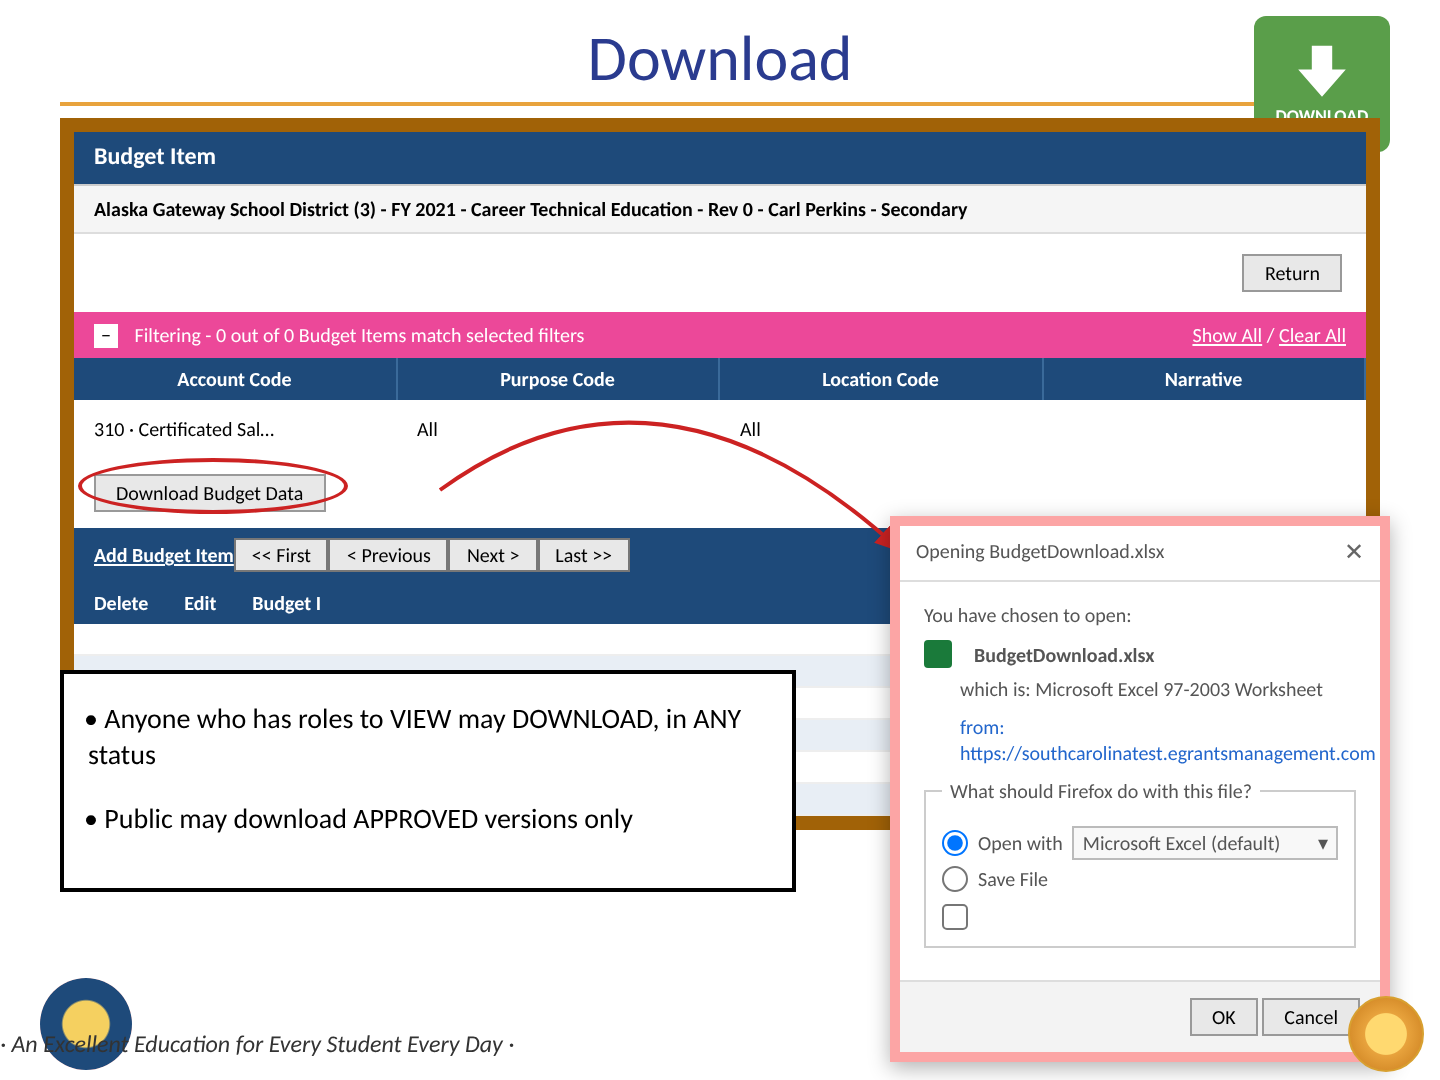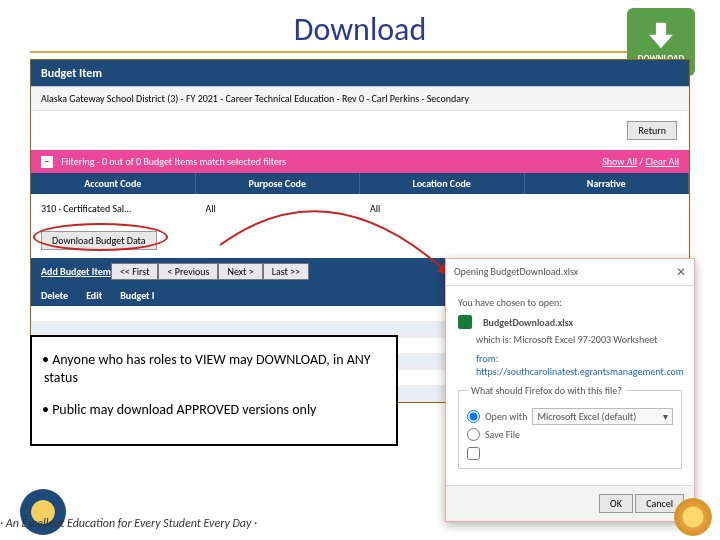--- a/index.html
+++ b/index.html
@@ -5,23 +5,23 @@
   * { box-sizing: border-box; margin: 0; padding: 0; }
   body { width: 720px; height: 540px; font-family: Calibri, Arial, sans-serif; background: #fff; position: relative; overflow: hidden; }
   
   .slide-title { font-size: 32px; color: #2a3b8f; text-align: center; padding: 10px 0 2px; font-weight: 400; }
   .hr-top { height: 2px; background: #e8a33d; margin: 0 30px 6px; }
   
   .download-badge { position: absolute; top: 8px; right: 25px; width: 68px; height: 68px; background: #5a9e4a; border-radius: 6px; display: flex; flex-direction: column; align-items: center; justify-content: center; }
   .download-badge svg { width: 34px; height: 30px; }
   .download-badge span { color: #fff; font-size: 9px; font-weight: bold; margin-top: 2px; }
   
-  .app { margin: 0 30px; border: 1px solid #a16207; font-size: 10px; background: #fff; position: relative; }
+  .app { margin: 0 30px; border: 7px solid #a16207; font-size: 10px; background: #fff; position: relative; }
   .panel-header { background: #1e4a7a; color: #fff; padding: 6px 10px; font-size: 12px; font-weight: bold; border-bottom: 1px solid #ccc; }
-  .sub-header { background: #f5f5f5; padding: 5px 10px; font-size: 10px; font-weight: normal; border-bottom: 1px solid #ddd; }
+  .sub-header { background: #f5f5f5; padding: 5px 10px; font-size: 10px; font-weight: bold; border-bottom: 1px solid #ddd; }
   .return-row { text-align: right; padding: 10px 12px; }
   .btn { display: inline-block; background: #e8e8e8; border: 1px solid #999; padding: 2px 10px; font-size: 10px; cursor: pointer; }
   .filter-head { background: #ec4899; color: #fff; padding: 5px 10px; font-size: 10px; display: flex; justify-content: space-between; align-items: center; }
   .filter-head .minus { background: #fff; color: #000; width: 12px; height: 12px; display: inline-flex; align-items: center; justify-content: center; margin-right: 6px; font-size: 10px; }
   .filter-links { font-size: 10px; }
   .filter-links span { text-decoration: underline; cursor: pointer; }
   .col-head { background: #1e4a7a; color: #fff; display: flex; }
   .col-head div { flex: 1; text-align: center; padding: 4px; font-size: 10px; font-weight: bold; border-right: 1px solid #3a6a9a; }
   .filter-row { display: flex; padding: 5px 0; }
   .filter-row div { flex: 1; padding: 3px 10px; font-size: 10px; }
@@ -31,21 +31,21 @@
   
   .nav-row { background: #1e4a7a; color: #fff; padding: 5px 10px; display: flex; align-items: center; }
   .add-link { text-decoration: underline; font-weight: bold; font-size: 10px; }
   .nav-btn { background: #e8e8e8; color: #000; border: 1px solid #777; padding: 1px 8px; font-size: 10px; }
   .table-head { background: #1e4a7a; color: #fff; display: flex; padding: 4px 10px; font-size: 10px; font-weight: bold; }
   .table-head span { margin-right: 18px; }
   .row-blank { height: 16px; border-bottom: 1px solid #eee; }
   .row-alt { background: #e8eef5; }
   
   
-  .dialog { position: absolute; right: 25px; top: 258px; width: 250px; background: #fff; border: 1px solid #fca5a5; box-shadow: 0 3px 10px rgba(0,0,0,0.3); font-size: 10px; }
+  .dialog { position: absolute; right: 25px; top: 258px; width: 250px; background: #fff; border: 5px solid #fca5a5; box-shadow: 0 3px 10px rgba(0,0,0,0.3); font-size: 10px; }
   .dlg-title { display: flex; justify-content: space-between; padding: 6px 8px; border-bottom: 1px solid #ddd; color: #555; }
   .dlg-close { cursor: pointer; font-size: 12px; color: #666; }
   .dlg-body { padding: 10px 12px; color: #555; }
   .dlg-body p { margin-bottom: 6px; font-size: 10px; }
   .file-line { display: flex; align-items: center; gap: 11px; margin: 4px 0; }
   .xlsx-ico { width: 14px; height: 14px; background: #1a7a3a; border-radius: 2px; display: inline-block; }
   .dlg-fieldset { border: 1px solid #ccc; padding: 8px; margin: 6px 0; }
   .dlg-fieldset legend { font-size: 10px; padding: 0 4px; }
   .radio-row { display: flex; align-items: center; gap: 5px; margin: 3px 0; font-size: 10px; }
   .combo { flex: 1; border: 1px solid #bbb; padding: 1px 4px; background: #f8f8f8; font-size: 10px; display: flex; justify-content: space-between; }

